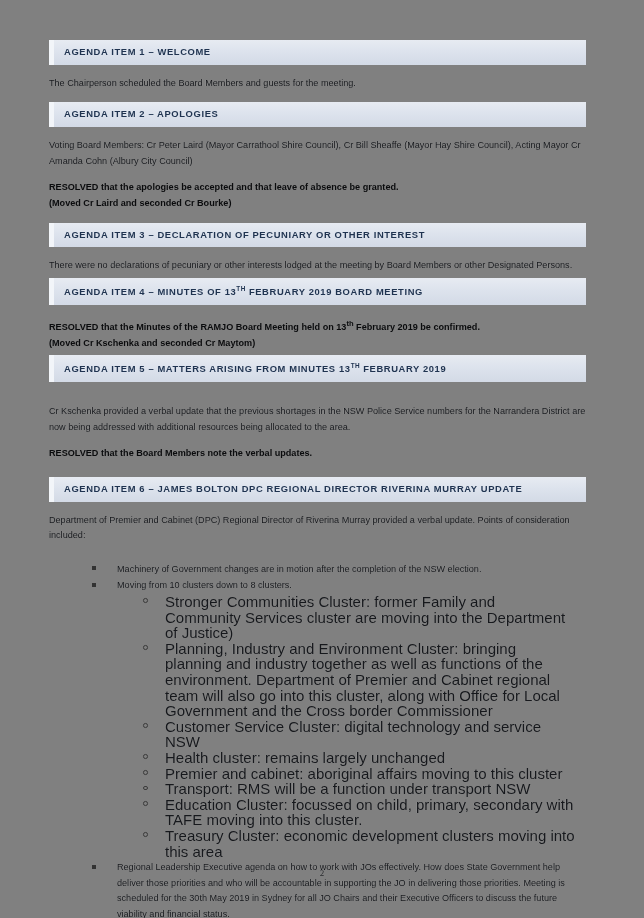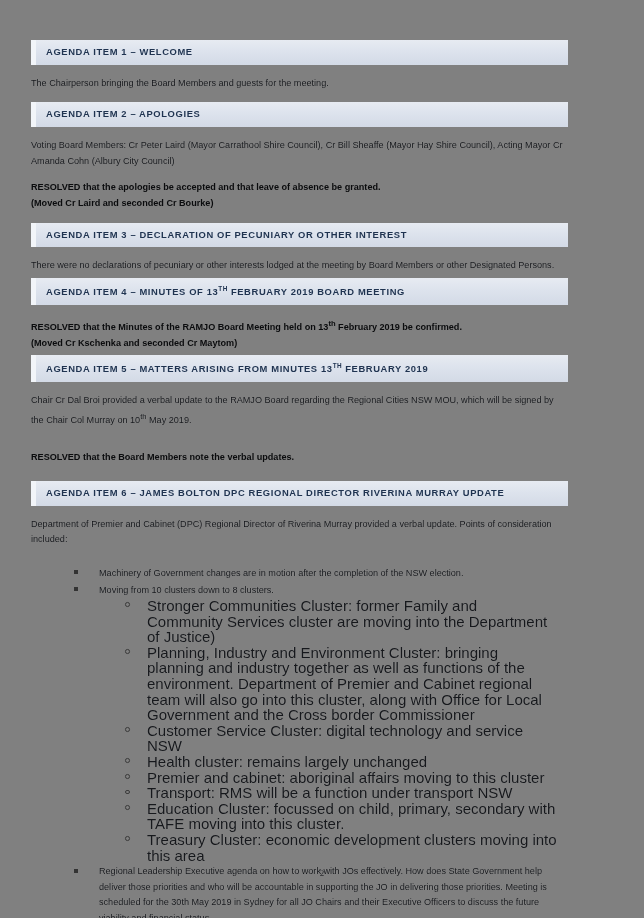--- a/index.html
+++ b/index.html
@@ -12,21 +12,21 @@
     height: 918px;
     background: #808080;
     font-family: "Liberation Sans", sans-serif;
     overflow: hidden;
   }
   .page {
     position: relative;
     width: 644px;
     height: 918px;
     box-sizing: border-box;
-    padding: 40px 50px 0 31px;
+    padding: 40px 50px 0 49px;
   }
   .doc-body {
     width: 537px;
   }
 
   
   .agenda-head {
     background: linear-gradient(to bottom, #e7ebf2 0%, #dde3ed 45%, #d3dae6 100%);
     border-left: 5px solid #f2f5f9;
     color: #1f3350;
@@ -129,21 +129,21 @@
   }
 </style>
 </head>
 <body>
 
 <div class="page">
   <div class="doc-body">
 
     <div class="agenda-head">AGENDA ITEM 1 – WELCOME</div>
     <div class="gap-md"></div>
-    <p class="para">The Chairperson bringing the Board Members and guests for the meeting.</p>
+    <p class="para">The Chairperson scheduled the Board Members and guests for the meeting.</p>
     <div class="gap-md"></div>
 
     <div class="agenda-head">AGENDA ITEM 2 – APOLOGIES</div>
     <div class="gap-md"></div>
     <p class="para">Voting Board Members: Cr Peter Laird (Mayor Carrathool Shire Council), Cr Bill Sheaffe (Mayor Hay Shire Council), Acting Mayor Cr Amanda Cohn (Albury City Council)</p>
     <div class="gap-md"></div>
     <p class="para bold">RESOLVED that the apologies be accepted and that leave of absence be granted.</p>
     <p class="para bold">(Moved Cr Laird and seconded Cr Bourke)</p>
     <div class="gap-md"></div>
 
@@ -153,22 +153,22 @@
     <div class="gap-xs"></div>
 
     <div class="agenda-head"><span>AGENDA ITEM 4 – MINUTES OF 13</span><sup>TH</sup><span> FEBRUARY 2019 BOARD MEETING</span></div>
     <div class="gap-md"></div>
     <p class="para bold"><span>RESOLVED that the Minutes of the RAMJO Board Meeting held on 13</span><sup>th</sup><span> February 2019 be confirmed.</span></p>
     <p class="para bold">(Moved Cr Kschenka and seconded Cr Maytom)</p>
     <div class="gap-xs"></div>
 
     <div class="agenda-head"><span>AGENDA ITEM 5 – MATTERS ARISING FROM MINUTES 13</span><sup>TH</sup><span> FEBRUARY 2019</span></div>
     <div class="gap-md"></div>
-    <p class="para"><span>Chair Cr Dal Broi provided a verbal update to the RAMJO Board regarding the Regional Cities NSW MOU, which will be signed by the Chair Col Murray on 10</span><sup>th</sup><span> May 2019.</span></p>
-    <div class="gap-md"></div>
+    <div class="gap-md"></div>
+    <p class="para">Cr Kschenka provided a verbal update that the previous shortages in the NSW Police Service numbers for the Narrandera District are now being addressed with additional resources being allocated to the area.</p>
     <div class="gap-md"></div>
     <p class="para bold">RESOLVED that the Board Members note the verbal updates.</p>
     <div class="gap-lg"></div>
 
     <div class="agenda-head">AGENDA ITEM 6 – JAMES BOLTON DPC REGIONAL DIRECTOR RIVERINA MURRAY UPDATE</div>
     <div class="gap-md"></div>
     <p class="para">Department of Premier and Cabinet (DPC) Regional Director of Riverina Murray provided a verbal update.  Points of consideration included:</p>
     <div class="gap-sm"></div>
 
     <ul class="lvl1">

